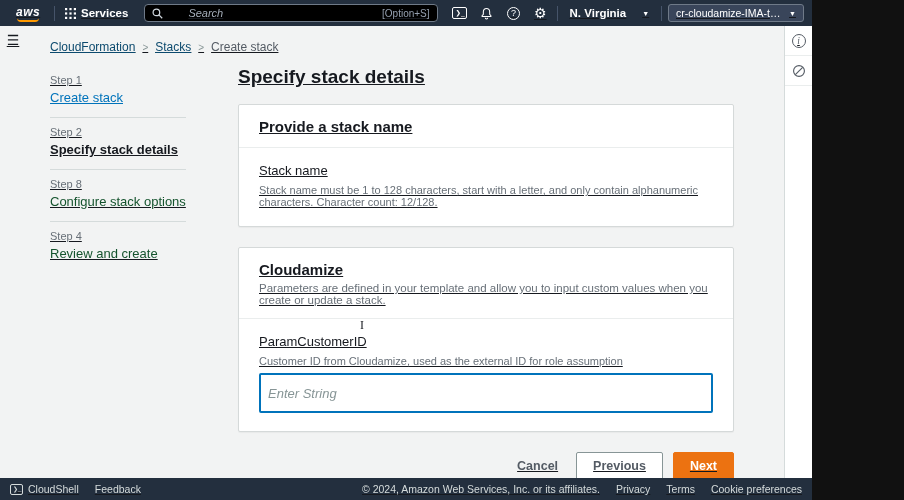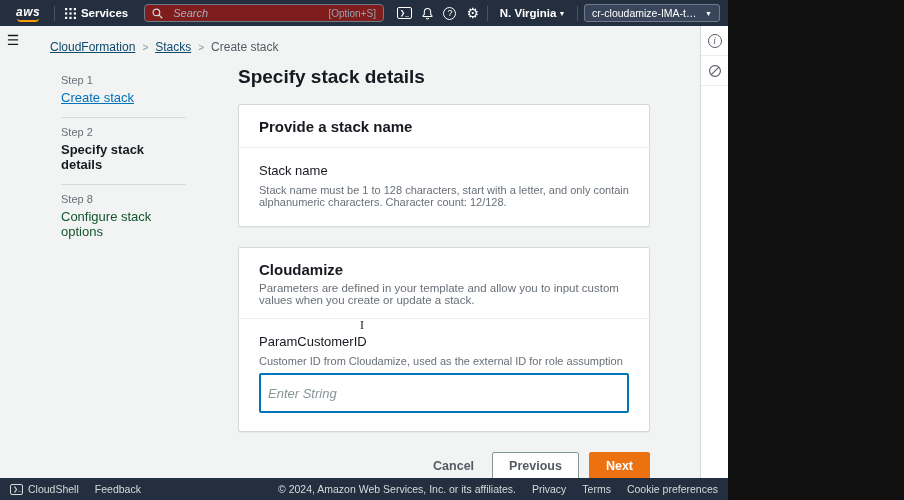--- a/index.html
+++ b/index.html
@@ -1,54 +1,54 @@
 <!DOCTYPE html>
 <html><head>
 <meta charset="utf-8">
 <style>
   * { box-sizing: border-box; }
   html,body { margin:0; padding:0; background:#111; }
   .screen {
-    position:relative; width:728px; height:500px; overflow:hidden;
+    position:relative; width:812px; height:500px; overflow:hidden;
     background:#f2f3f3; font-family:"Liberation Sans",sans-serif;
-    display:flex; flex-direction:column; color:#16191f;
+    display:flex; flex-direction:column; color:#16191f;text-decoration:underline;
   }
 
   
   .topbar { flex:0 0 26px; background:#232f3e; display:flex; align-items:center; color:#fff; padding:0 8px; gap:6px; }
   .logo { position:relative; font-weight:bold; font-style:italic; font-size:12px; padding:2px 8px 4px; letter-spacing:.5px; }
   .logo-smile { position:absolute; left:9px; right:9px; bottom:1px; height:4px; border-bottom:2px solid #ff9900; border-radius:0 0 8px 8px; }
   .tb-sep { width:1px; height:15px; background:#46546a; }
   .services { display:flex; align-items:center; gap:5px; font-size:11.5px; font-weight:bold; padding:0 4px; cursor:pointer; }
-  .searchbox { width:336px; height:18px; border:1px solid #6f7a88; border-radius:4px; display:flex; align-items:center; padding:0 7px; gap:8px; margin-left:6px; background:#7f1d1d; }
+  .searchbox { width:336px; height:18px; border:1px solid #6f7a88; border-radius:4px; display:flex; align-items:center; padding:0 7px; gap:23px; margin-left:6px; background:#000000; }
   .searchbox input { flex:1; background:transparent; border:none; outline:none; color:#eee; font-size:11px; font-family:inherit; min-width:0; }
   .searchbox input::placeholder { color:#a5aeba; font-style:italic; }
   .shortcut { font-size:10px; color:#95a0b0; white-space:nowrap; }
   .tb-spacer { flex:1; }
   .tb-icon { width:24px; height:24px; display:flex; align-items:center; justify-content:center; cursor:pointer; color:#fff; }
   .gear-glyph { font-size:14px; line-height:1; }
   .help-circle { width:13px; height:13px; border:1px solid #fff; border-radius:50%; font-size:9px; display:flex; align-items:center; justify-content:center; }
   .term-box { width:15px; height:12px; border:1px solid #fff; border-radius:2px; font-size:6.5px; line-height:10px; text-align:left; padding-left:2px; letter-spacing:0; }
-  .region { display:flex; align-items:center; gap:2px; font-size:11.5px; font-weight:bold; padding:0 6px; cursor:pointer; white-space:nowrap; }
+  .region { display:flex; align-items:center; gap:16px; font-size:11.5px; font-weight:bold; padding:0 6px; cursor:pointer; white-space:nowrap; }
   .caret { font-size:7px; line-height:1; }
   .account { height:18px; background:#39455a; border:1px solid #6f7a88; border-radius:3px; display:flex; align-items:center; gap:5px; padding:0 7px; font-size:10.5px; cursor:pointer; max-width:138px; }
   .account-label { white-space:nowrap; overflow:hidden; text-overflow:ellipsis; max-width:108px; }
 
   
   .middle { flex:1; display:flex; min-height:0; }
   .left-rail { flex:0 0 26px; display:flex; flex-direction:column; align-items:center; padding-top:7px; }
   .hamburger { font-size:14px; line-height:1; color:#16191f; cursor:pointer; }
   .content { flex:1; min-width:0; padding:14px 0 0 24px; overflow:hidden; }
   .breadcrumb { display:flex; align-items:center; gap:7px; font-size:12px; color:#545b64; }
   .bc-link { color:#0c4a6e; text-decoration:underline; cursor:pointer; }
   .bc-sep { color:#879596; font-size:10px; }
   .columns { display:flex; margin-top:12px; }
 
   .steps { flex:0 0 164px; padding-right:28px; }
-  .step { padding:8px 0 12px; border-bottom:1px solid #d5dbdb;margin-left:11px; }
+  .step { padding:8px 0 12px; border-bottom:1px solid #d5dbdb; }
   .step:last-child { border-bottom:none; }
   .step-num { font-size:11px; color:#687078; margin-bottom:4px; }
   .step-label { font-size:13px; color:#14532d; }
   .step-label.link { color:#0073bb; text-decoration:underline; cursor:pointer; }
   .step-label.current { color:#16191f; font-weight:bold; }
 
   .main { flex:1; padding:0 50px 0 24px; min-width:0; }
   .page-title { font-size:19px; font-weight:bold; margin:0 0 16px; }
   .card { background:#fff; border:1px solid #d5d9d9; border-radius:2px; margin-bottom:20px; box-shadow:0 1px 1px rgba(0,0,0,.04); }
   .card-header { padding:13px 20px 12px; border-bottom:1px solid #eaeded; }
@@ -170,20 +170,24 @@
             <div class="step-label link">Create stack</div>
           </div>
           <div class="step">
             <div class="step-num">Step 2</div>
             <div class="step-label current">Specify stack details</div>
           </div>
           <div class="step">
             <div class="step-num">Step 8</div>
             <div class="step-label">Configure stack options</div>
           </div>
+          <div class="step">
+            <div class="step-num">Step 4</div>
+            <div class="step-label">Review and create</div>
+          </div>
         </aside>
 
         <main class="main">
           <h1 class="page-title">Specify stack details</h1>
 
           <section class="card">
             <div class="card-header">
               <div class="card-title">Provide a stack name</div>
             </div>
             <div class="card-body">

